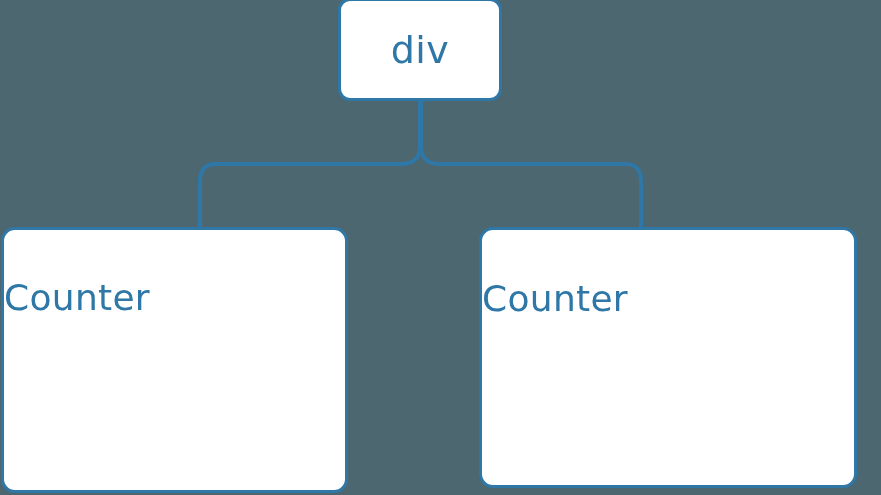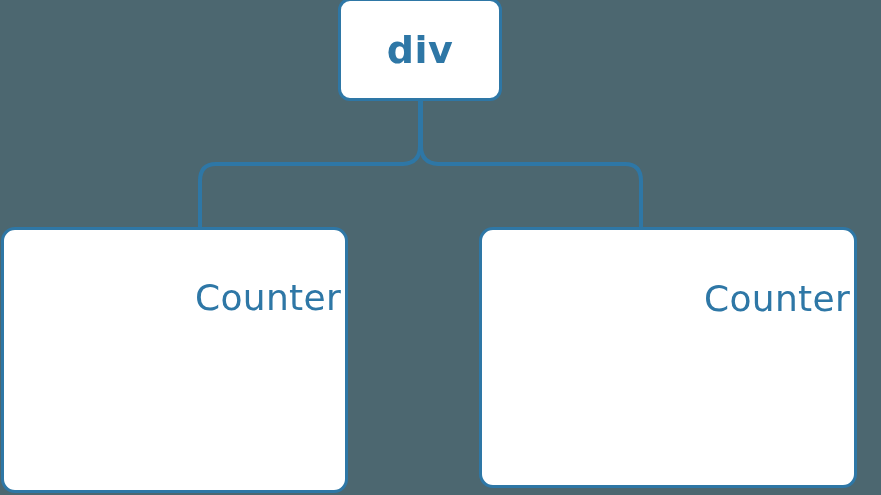--- a/index.html
+++ b/index.html
@@ -40,21 +40,21 @@
     border: 3px solid #2e77a6;
     border-radius: 12px;
     box-sizing: border-box;
     display: flex;
     align-items: center;
     justify-content: center;
   }
   .node-root-label {
     color: #2e77a6;
     font-size: 38px;
-    font-weight: 700;
+    font-weight: 400;
     letter-spacing: 0.5px;
     line-height: 1;
   }
 
   
   .card {
     position: absolute;
     background: #ffffff;
     border: 3px solid #2e77a6;
     border-radius: 14px;
@@ -69,21 +69,21 @@
   .card-right {
     left: 479px;
     top: 227px;
     width: 378px;
     height: 261px;
   }
   .card-title {
     position: absolute;
     left: 0;
     right: 4px;
-    text-align: right;
+    text-align: left;
     color: #2e77a6;
     font-size: 36px;
     font-weight: 400;
     letter-spacing: 0.3px;
     line-height: 1;
   }
   .card-left .card-title { top: 50px; }
   .card-right .card-title { top: 51px; }
 </style>
 </head>

